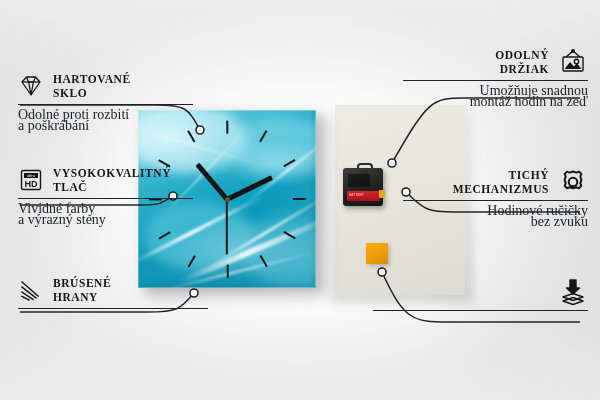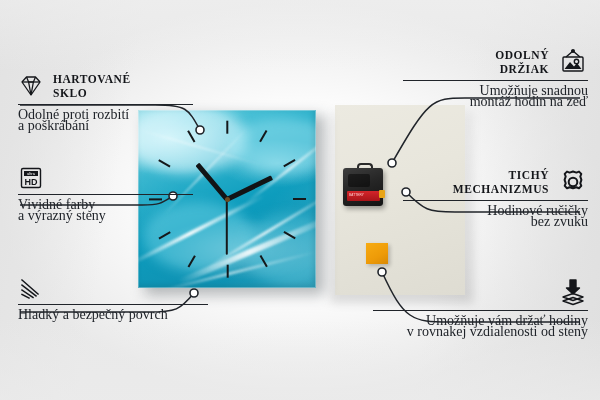--- a/index.html
+++ b/index.html
@@ -348,39 +348,42 @@
   </div>
 
   <div class="feature left" id="f-print">
     <div class="head">
       <svg class="ico" width="26" height="24" viewBox="0 0 26 24">
         <rect x="3.5" y="2.5" width="19" height="19" rx="1.5" fill="none" stroke="#14161a" stroke-width="1.4"></rect>
         <rect x="6" y="5" width="14" height="5" fill="#14161a"></rect>
         <text x="13" y="9.3" font-family="Liberation Sans, sans-serif" font-size="4" fill="#ffffff" text-anchor="middle">ultra</text>
         <text x="13" y="19" font-family="Liberation Sans, sans-serif" font-size="9" font-weight="bold" fill="#14161a" text-anchor="middle">HD</text>
       </svg>
+      <div class="title">VYSOKOKVALITNÝ
+TLAČ</div>
     </div>
     <div class="rule"></div>
     <div class="desc">Vividné farby
 a výrazný steny</div>
   </div>
 
   <div class="feature left" id="f-edges">
     <div class="head">
       <svg class="ico" width="26" height="24" viewBox="0 0 26 24">
         <g stroke="#14161a" stroke-width="1.5" stroke-linecap="square">
           <path d="M4 4 L20 18"></path>
           <path d="M4 9 L18 20"></path>
           <path d="M4 14 L15 21.5"></path>
           <path d="M4 18.5 L11 22"></path>
         </g>
       </svg>
-    </div>
-    <div class="rule"></div>
-    <div class="desc">Hladký a bezpečný povrch</div>
+      <div class="title">BRÚSENÉ
+HRANY</div>
+    </div>
+    <div class="rule"></div>
   </div>
 
   <div class="feature right" id="f-holder">
     <div class="head">
       <div class="title">ODOLNÝ
 DRŽIAK</div>
       <svg class="ico" width="30" height="26" viewBox="0 0 30 26">
         <g fill="none" stroke="#14161a" stroke-width="1.4">
           <path d="M15 2 L8 8 M15 2 L22 8"></path>
           <circle cx="15" cy="2" r="1.3" fill="#14161a"></circle>
@@ -415,16 +418,14 @@
     <div class="head">
       <svg class="ico" width="30" height="28" viewBox="0 0 30 28">
         <g fill="none" stroke="#14161a" stroke-width="1.4" stroke-linejoin="round">
           <path d="M12 2 H18 V10 H21.5 L15 16 L8.5 10 H12 Z" fill="#14161a"></path>
           <path d="M15 15.5 L25 19 L15 22.5 L5 19 Z"></path>
           <path d="M15 19.5 L25 23 L15 26.5 L5 23 Z"></path>
         </g>
       </svg>
     </div>
     <div class="rule"></div>
-    <div class="desc">Umožňuje vám držať hodiny
-v rovnakej vzdialenosti od steny</div>
   </div>
 </div>
 
 </body></html>

